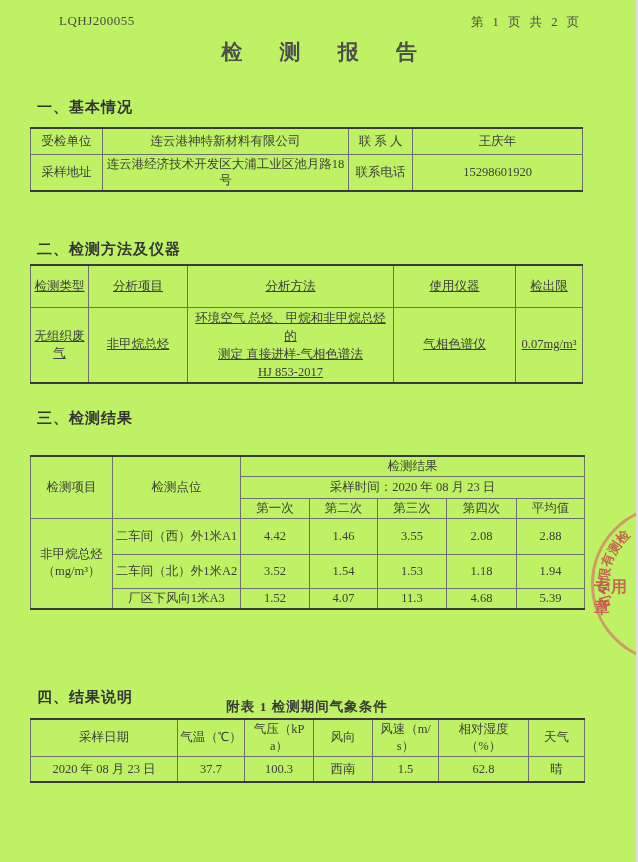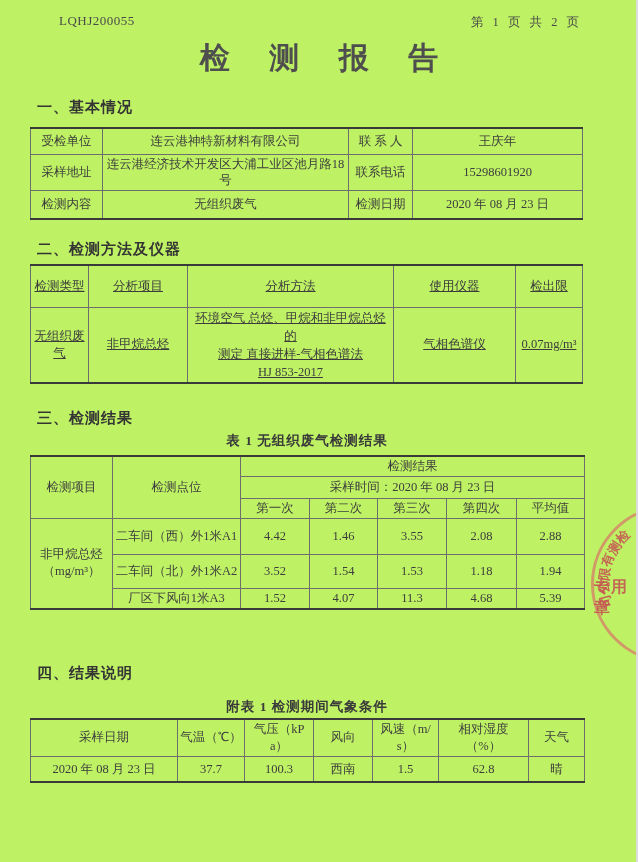--- a/index.html
+++ b/index.html
@@ -13,31 +13,31 @@
   .doc-number {
     position:absolute; left:59px; top:13px;
     font-size:13px; letter-spacing:0.5px; color:#4a4a4a;
   }
   .page-indicator {
     position:absolute; right:56px; top:14px;
     font-size:12.5px; letter-spacing:3px; color:#4a4a4a;
   }
   .title {
     position:absolute; left:0; top:38px; width:100%;
-    text-align:center; font-size:30px; font-weight:600;
+    text-align:center; font-size:21px; font-weight:600;
     letter-spacing:16px; padding-left:16px; color:#4e4e4e;
     font-family:"Liberation Serif", serif;
   }
   .sec-heading {
     position:absolute; left:37px;
     font-size:15px; font-weight:bold; color:#343434;
     font-family:"Liberation Sans", sans-serif;
     letter-spacing:1px;
   }
-  .s1 { top:98px; } .s2 { top:240px; } .s3 { top:409px; } .s4 { top:664px; }
+  .s1 { top:98px; } .s2 { top:240px; } .s3 { top:409px; } .s4 { top:688px; }
   .caption {
     position:absolute; left:30px; width:554px; text-align:center;
     font-size:13.5px; font-weight:bold; color:#3a3a3a; letter-spacing:1px;
   }
   .cap1 { top:432px; } .cap2 { top:698px; }
   table.t {
     position:absolute; left:30px; border-collapse:collapse;
     table-layout:fixed; font-size:12.5px; color:#3d3d3d;
   }
   table.t td {
@@ -107,26 +107,20 @@
       <td class="val">连云港神特新材料有限公司</td>
       <td>联 系 人</td>
       <td class="val">王庆年</td>
     </tr>
     <tr>
       <td>采样地址</td>
       <td class="val">连云港经济技术开发区大浦工业区池月路18号</td>
       <td>联系电话</td>
       <td class="val">15298601920</td>
     </tr>
-    <tr>
-      <td>检测内容</td>
-      <td class="val">无组织废气</td>
-      <td>检测日期</td>
-      <td class="val">2020 年 08 月 23 日</td>
-    </tr>
   </tbody>
     </table>
 
   <div class="sec-heading s2">二、检测方法及仪器</div>
   <table class="t t2">
     <colgroup>
         <col style="width:58px">
         <col style="width:99px">
         <col style="width:206px">
         <col style="width:122px">
@@ -148,21 +142,20 @@
         <div>测定 直接进样-气相色谱法</div>
         <div>HJ 853-2017</div>
       </td>
       <td>气相色谱仪</td>
       <td>0.07mg/m³</td>
     </tr>
   </tbody>
     </table>
 
   <div class="sec-heading s3">三、检测结果</div>
-  <div class="caption cap1">表 1 无组织废气检测结果</div>
   <table class="t t3">
     <colgroup>
         <col style="width:82px">
         <col style="width:128px">
         <col style="width:69px">
         <col style="width:68px">
         <col style="width:69px">
         <col style="width:70px">
         <col style="width:68px">
       </colgroup>

